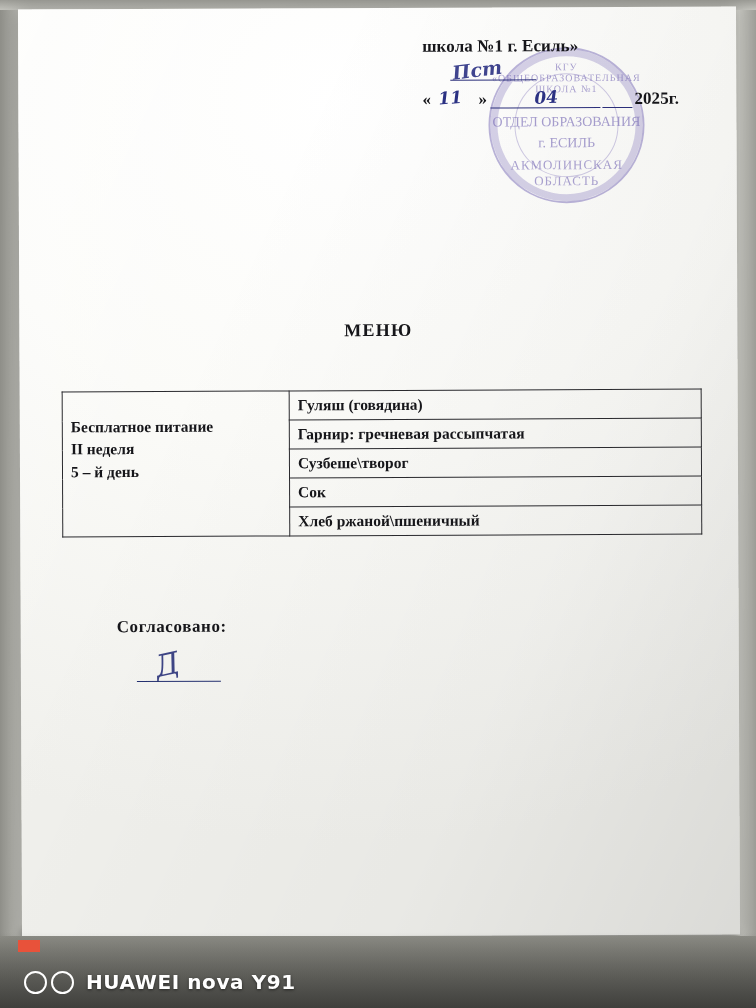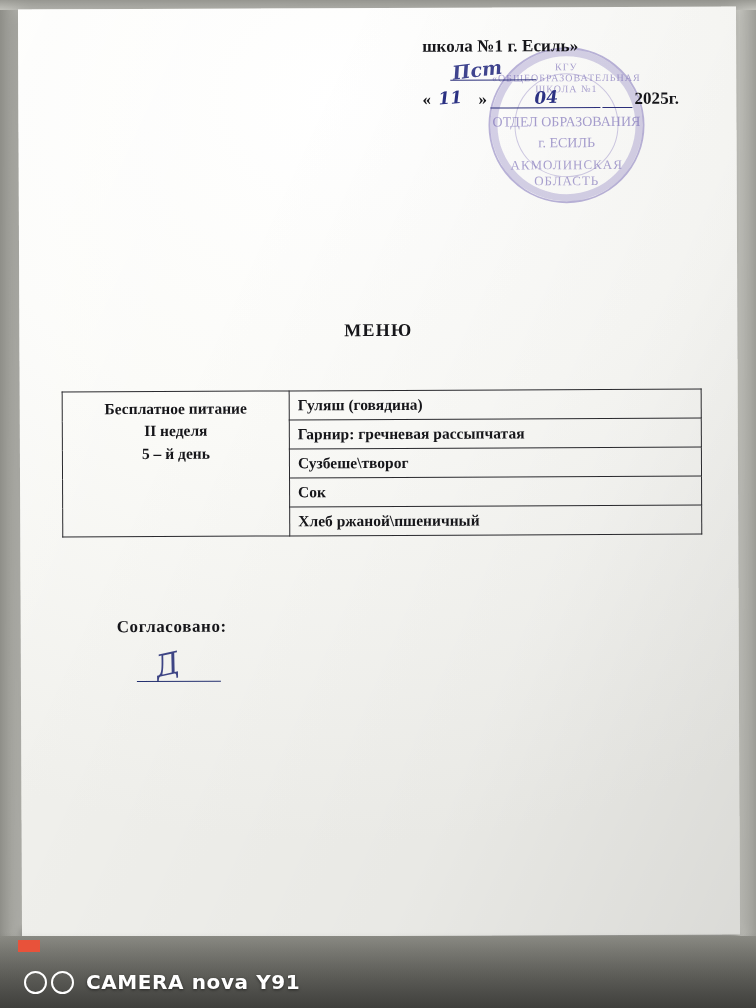--- a/index.html
+++ b/index.html
@@ -217,23 +217,23 @@
   .menu-table td {
     border: 1px solid #2a2a2e;
     font-size: 15.5px;
     font-weight: bold;
     padding: 3px 8px;
     height: 22px;
     vertical-align: middle;
   }
   .menu-table td.label-cell {
     width: 210px;
-    text-align: center;
+    text-align: left;
     vertical-align: top;
-    padding-top: 6px;
+    padding-top: 24px;
     line-height: 1.45;
   }
   .label-line-1 { display: block; }
   .label-line-2 { display: block; }
   .label-line-3 { display: block; }
 
   .agreed {
     position: absolute;
     left: 96px;
     top: 608px;
@@ -398,17 +398,17 @@
   <div class="floor"></div>
   <div class="photo-bottom"></div>
   <div class="wm-bar"></div>
 
   <div class="watermark">
     <div class="wm-lens">
       <span></span>
         <span></span>
     </div>
     <div>
-      <div class="wm-text-1">CAMERA nova Y91</div>
+      <div class="wm-text-1">HUAWEI nova Y91</div>
     </div>
   </div>
 
 </div>
 
 </body></html>

